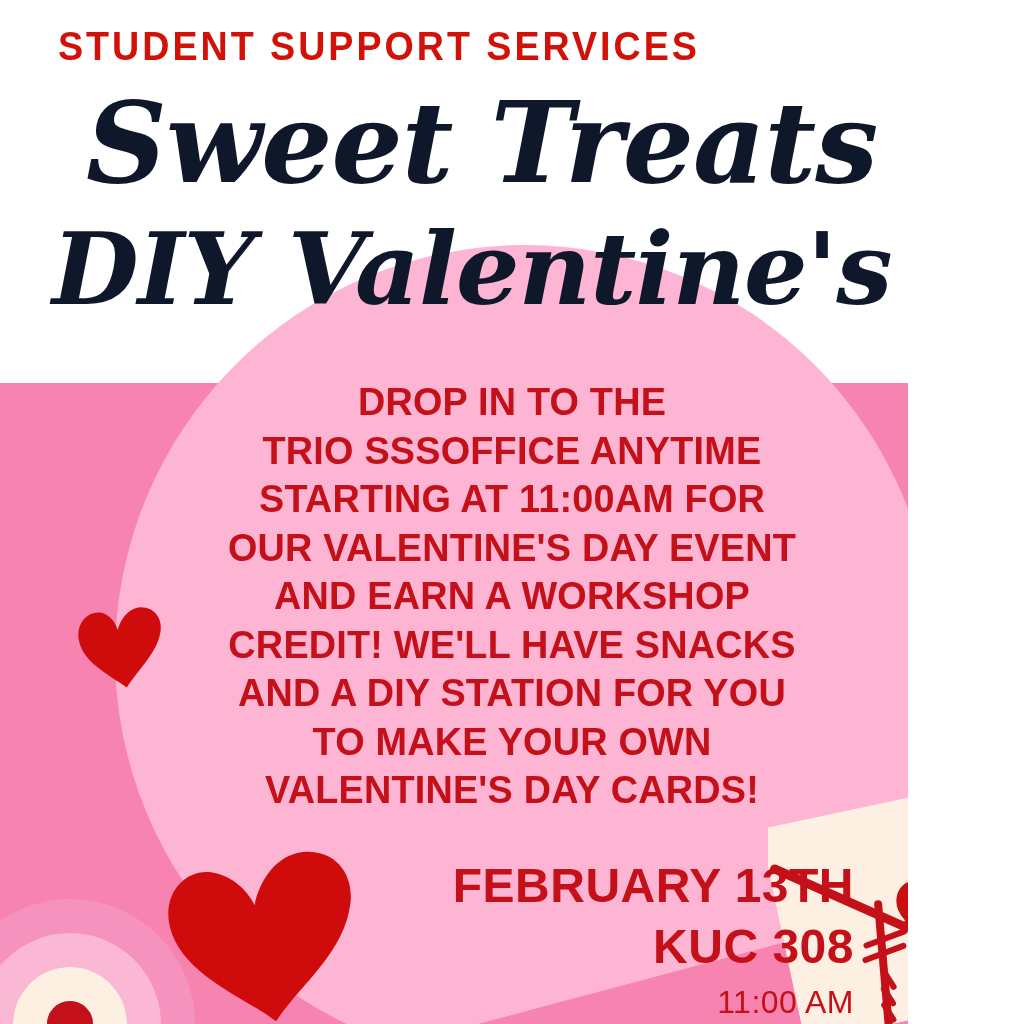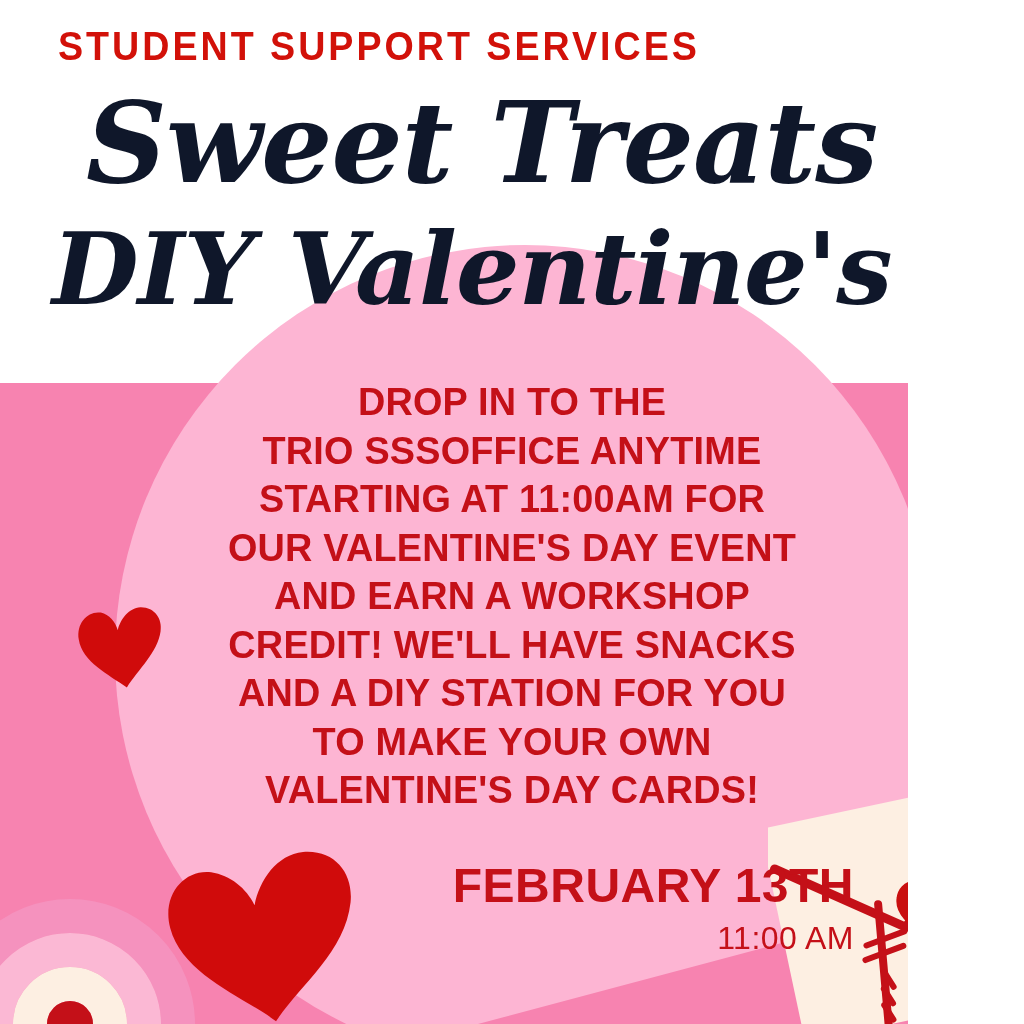--- a/index.html
+++ b/index.html
@@ -223,16 +223,17 @@
     <span class="ln">OUR VALENTINE'S DAY EVENT</span>
     <span class="ln">AND EARN A WORKSHOP</span>
     <span class="ln">CREDIT! WE'LL HAVE SNACKS</span>
     <span class="ln">AND A DIY STATION FOR YOU</span>
     <span class="ln">TO MAKE YOUR OWN</span>
     <span class="ln">VALENTINE'S DAY CARDS!</span>
   </div>
 
   <div class="footer">
     <span class="date">FEBRUARY 13TH</span>
+    <span class="room">KUC 308</span>
     <span class="time">11:00 AM</span>
   </div>
 
 </div>
 
 </body></html>

